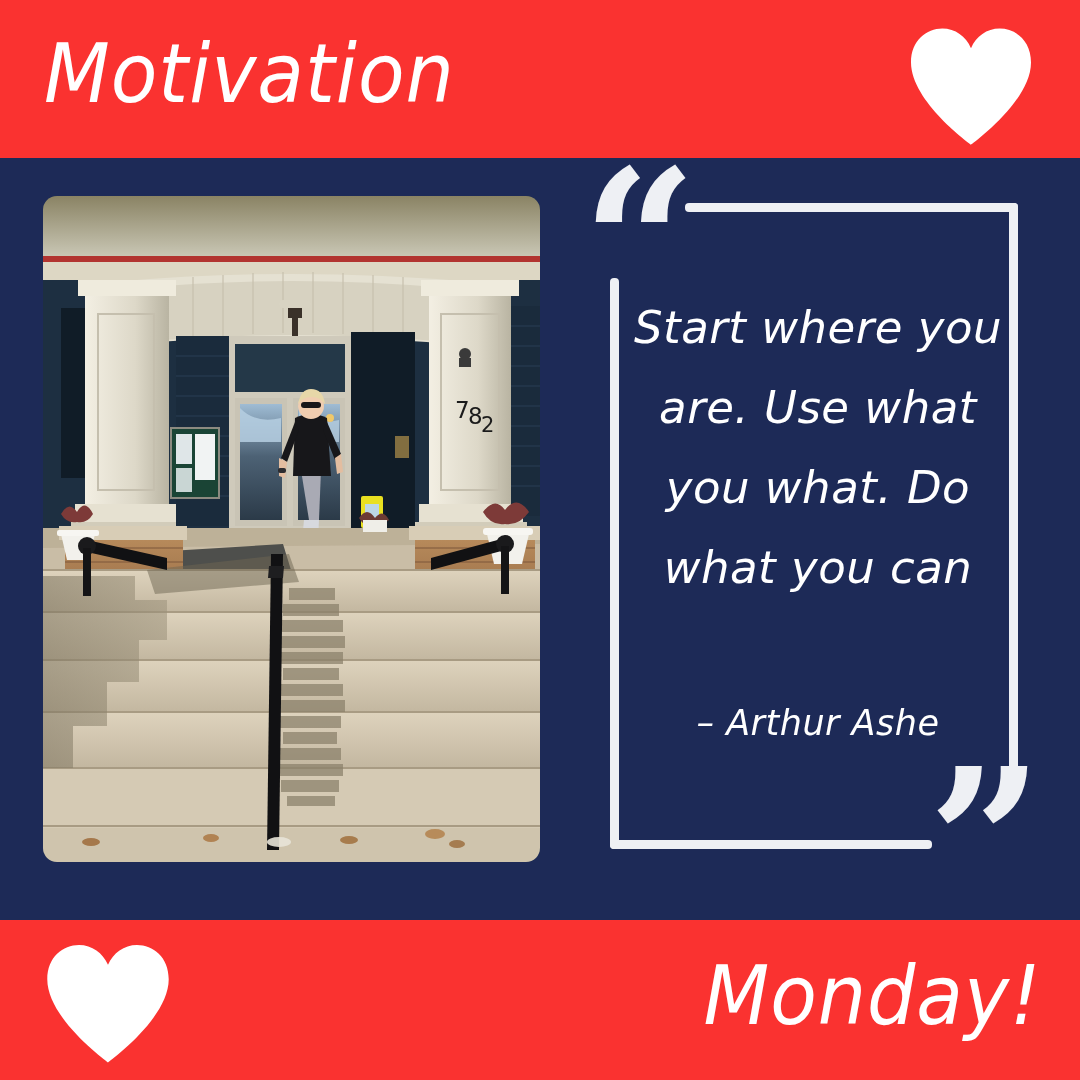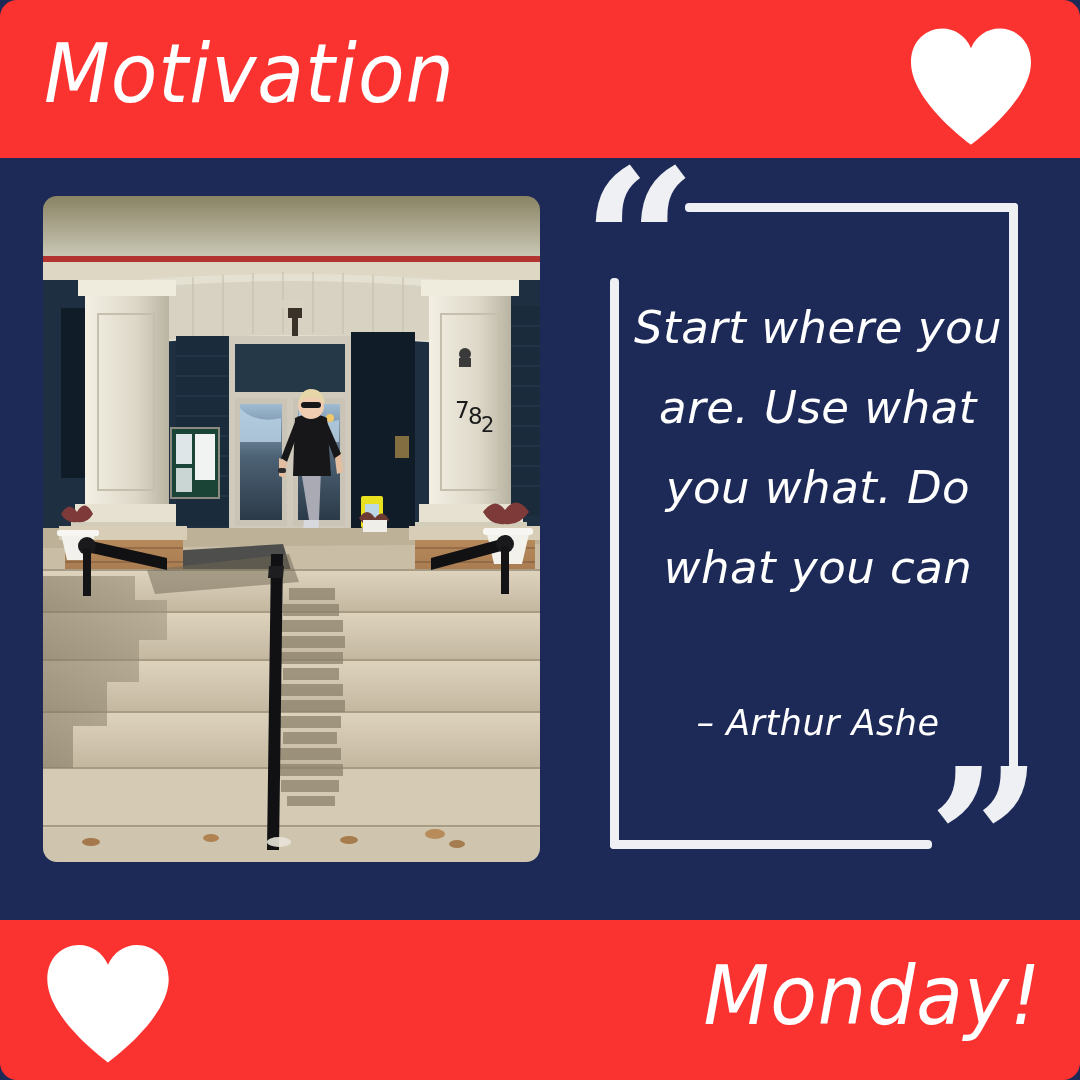--- a/index.html
+++ b/index.html
@@ -7,21 +7,20 @@
     padding: 0;
     background: #1d2a57;
   }
   #canvas {
     position: relative;
     width: 1080px;
     height: 1080px;
     overflow: hidden;
     background: #1d2a57;
     font-family: "DejaVu Sans", sans-serif;
-    border-radius: 17px;
   }
 
   
   .band-top {
     position: absolute;
     left: 0; top: 0;
     width: 1080px; height: 158px;
     background: #fa3230;
   }
   .band-bottom {

